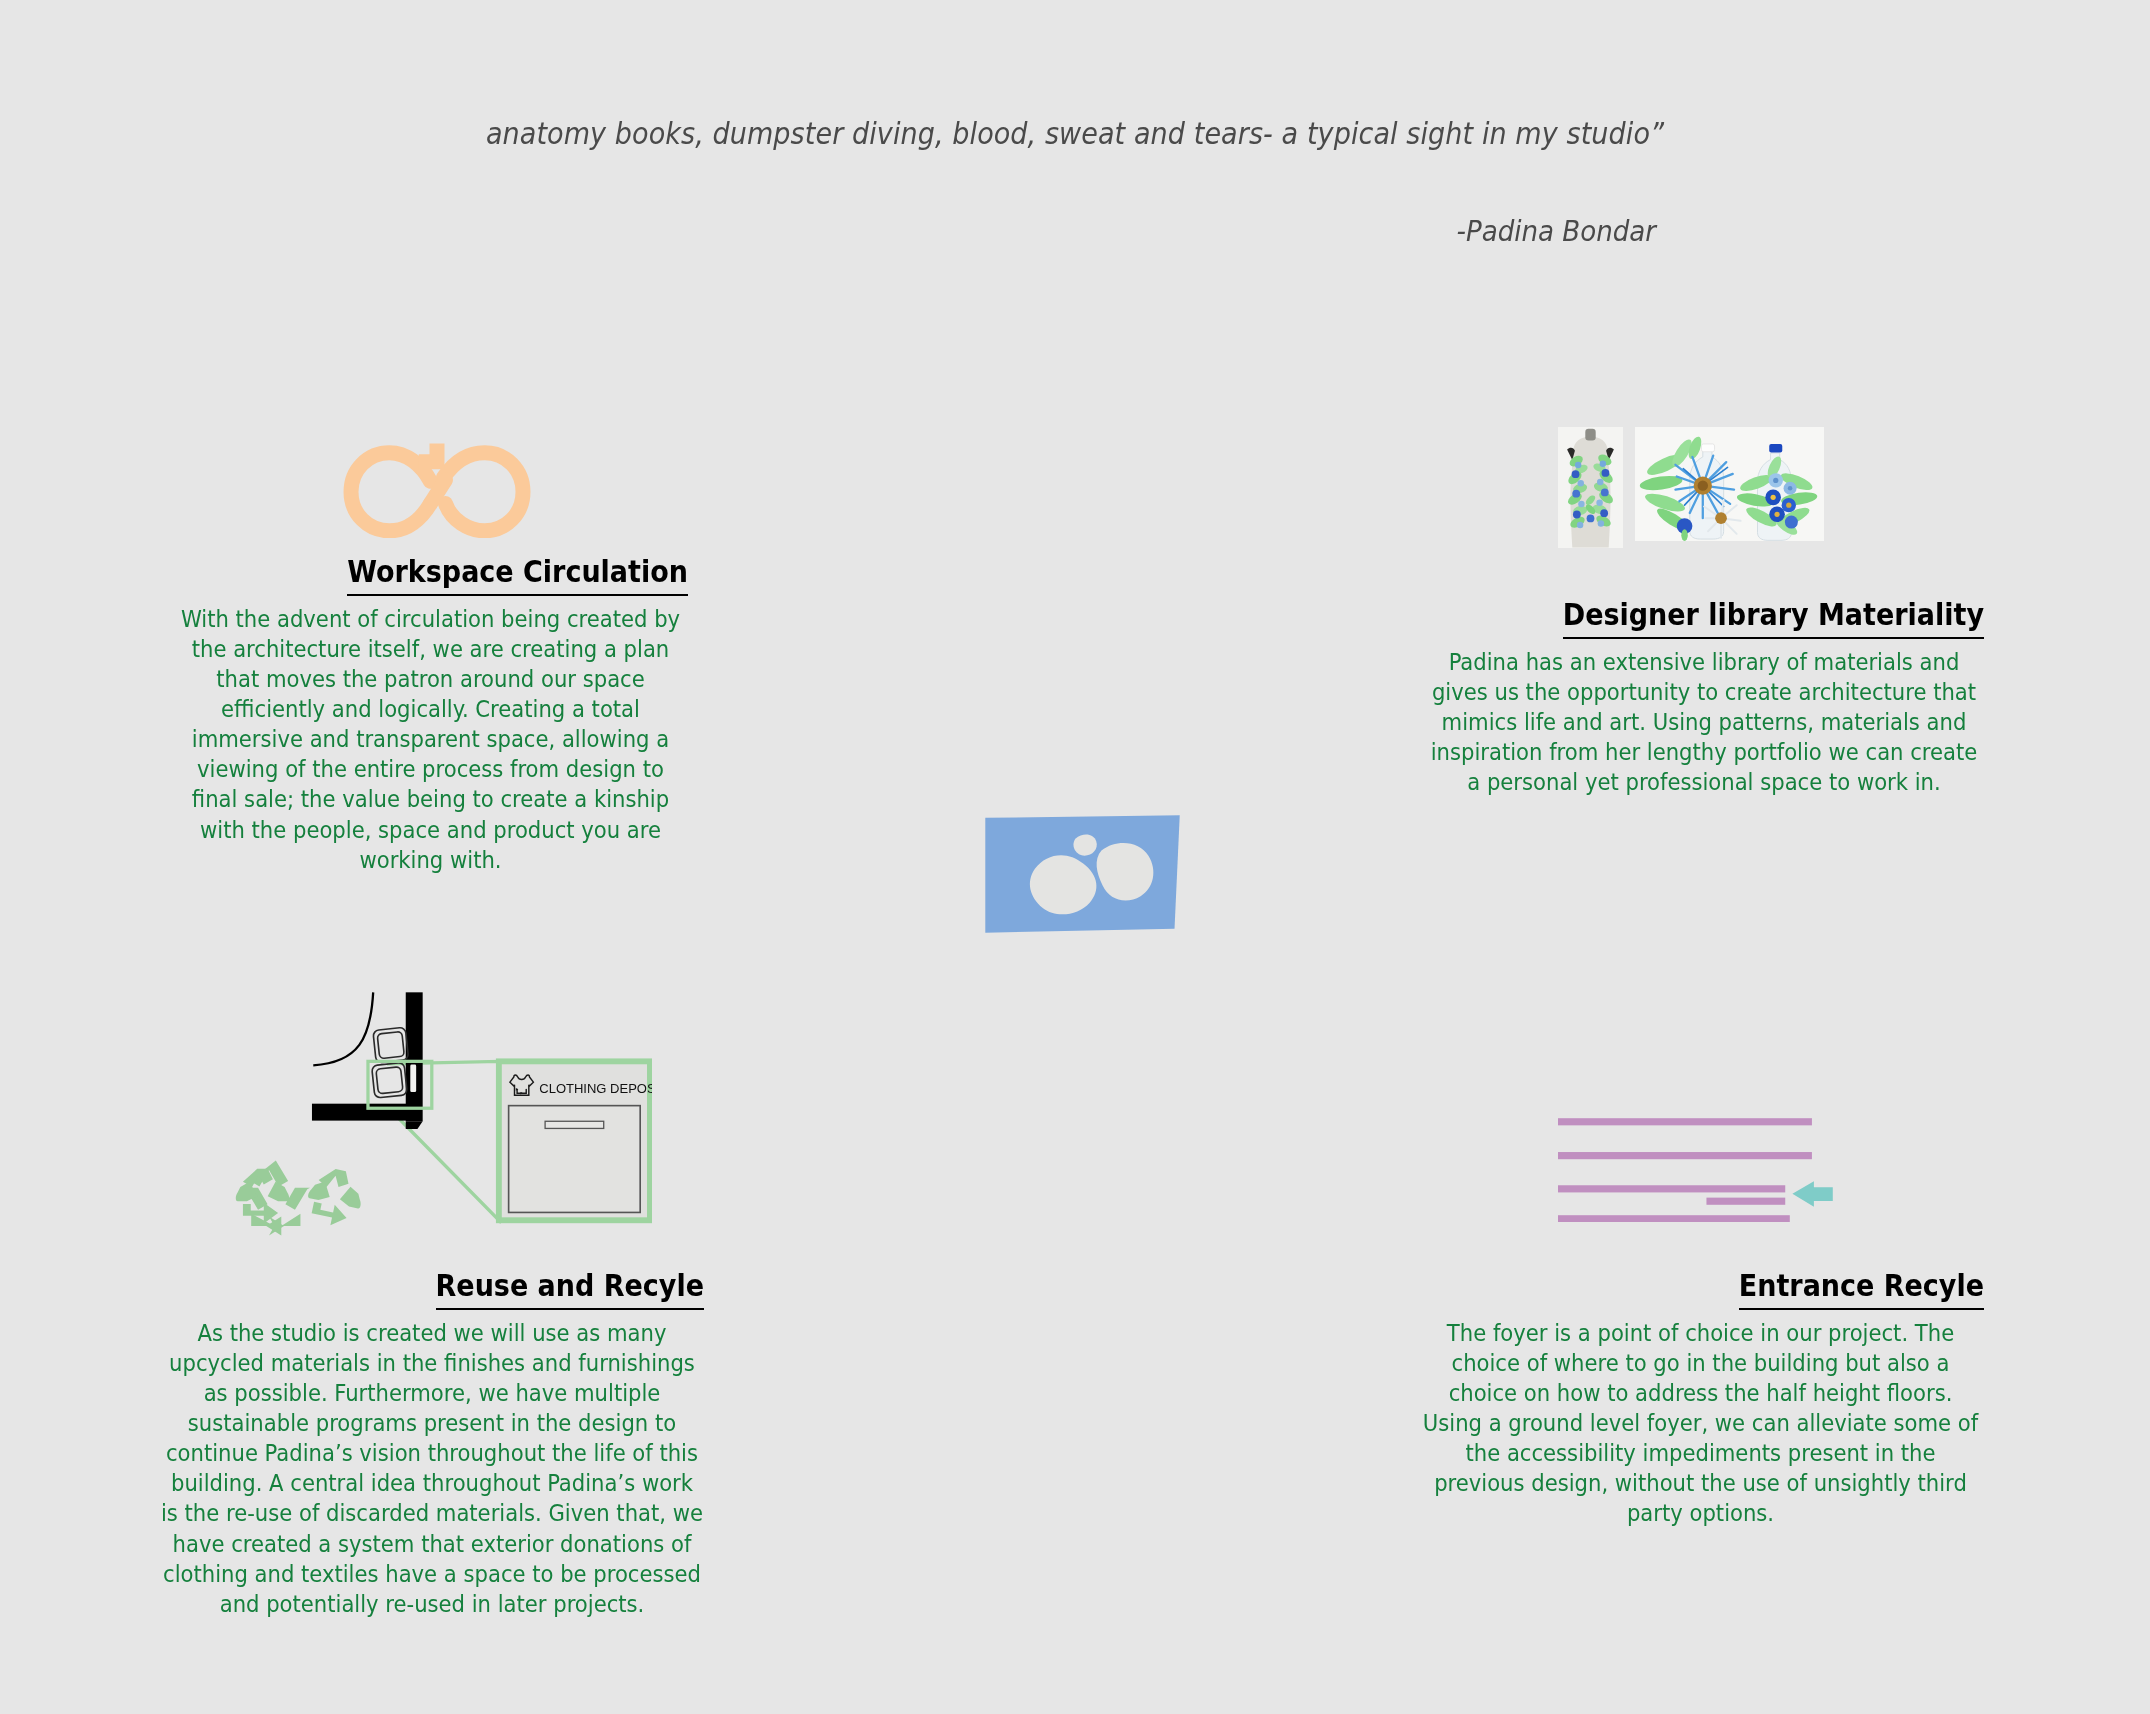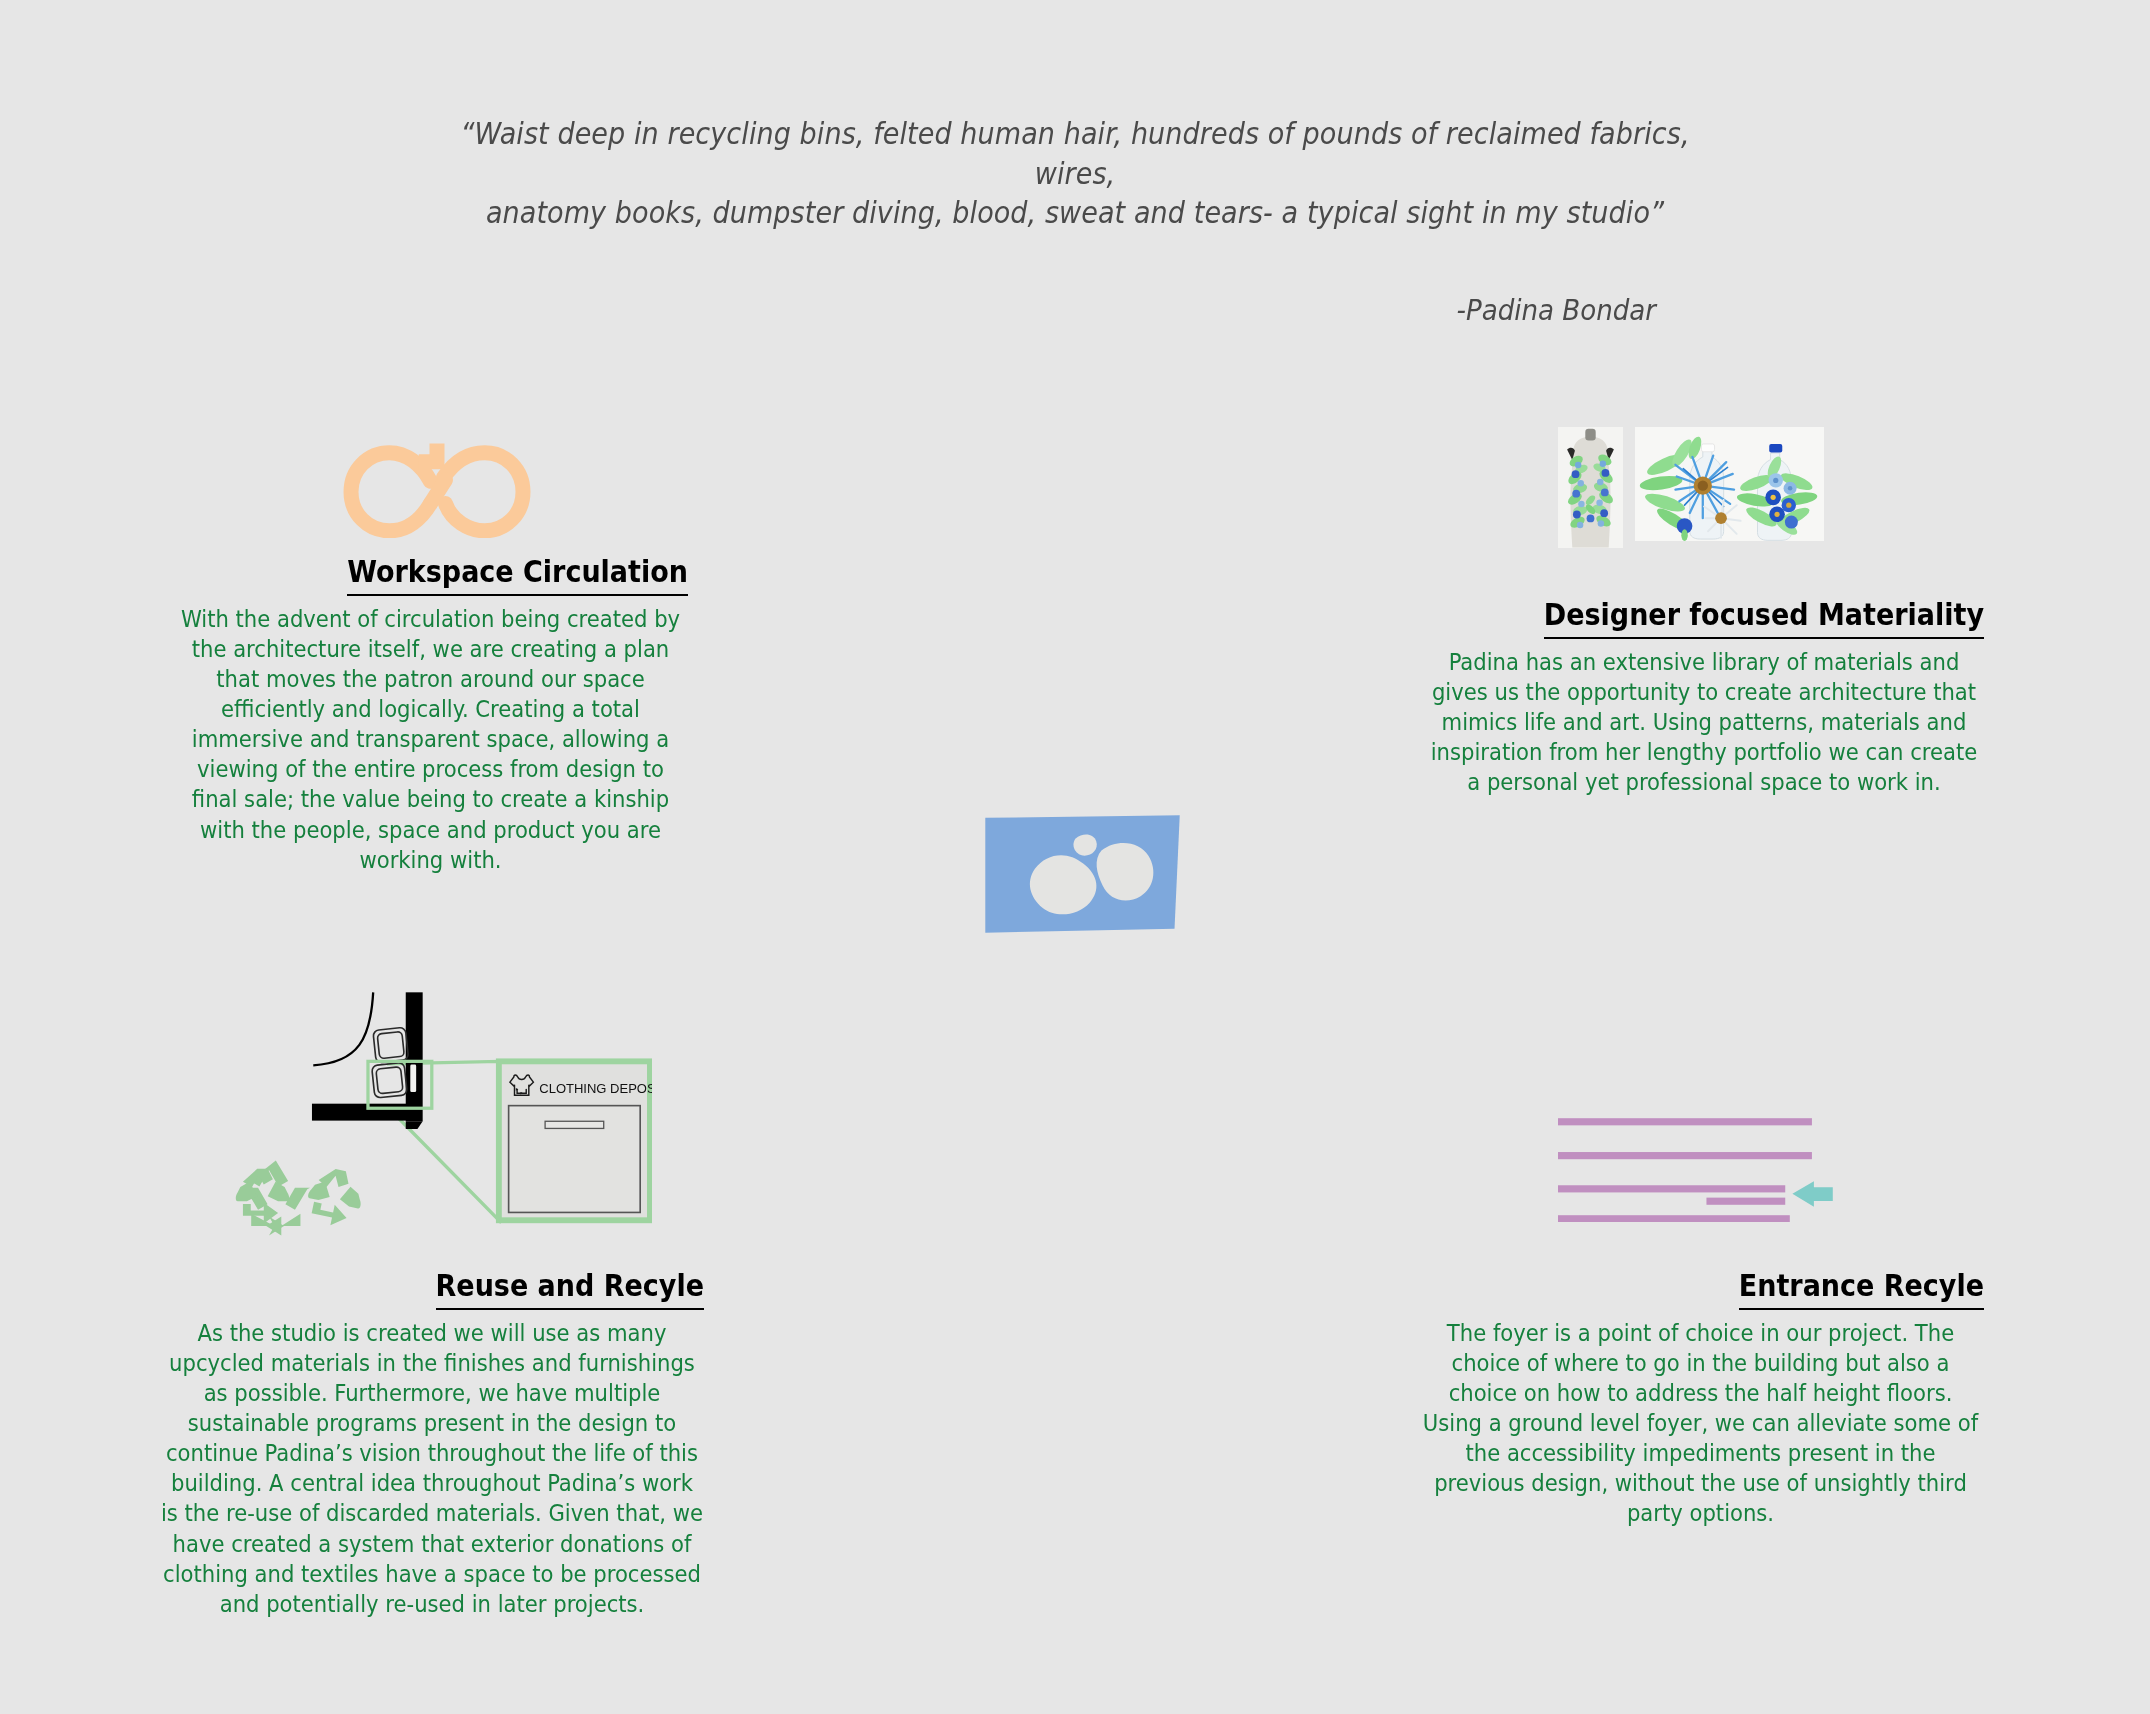--- a/index.html
+++ b/index.html
@@ -126,21 +126,20 @@
     width: 293px;
     height: 108px;
   }
 </style>
 </head>
 <body style="background: rgb(230, 230, 230);">
 
 <div id="board" style="background: rgb(230, 230, 230);">
 
   <div id="quote-block">
-    <div class="quote-text">“Waist deep in recycling bins, felted human hair, hundreds of pounds of reclaimed fabrics, wires,</div>
     <div class="quote-text">anatomy books, dumpster diving, blood, sweat and tears- a typical sight in my studio”</div>
     <div class="quote-attrib">-Padina Bondar</div>
   </div>
 
   <div id="icon-circulation">
     <svg viewBox="0 0 300 175" width="196" height="114">
 
       <path d="M 163 122 C 172 148 199 164 223 164 C 256 164 282 138 282 104
                C 282 70 256 44 223 44 C 196 44 175 60 160 82" fill="none" stroke="#fbca9a" stroke-width="23" stroke-linecap="round"></path>
 
@@ -305,21 +304,21 @@
           <circle cx="236" cy="120" r="4" fill="#d0a840"></circle>
           <circle cx="218" cy="134" r="12" fill="#1f4fc0"></circle>
           <circle cx="218" cy="134" r="4" fill="#e0b040"></circle>
           <circle cx="240" cy="146" r="10" fill="#3f6fd0"></circle>
         </g>
       </svg>
     </div>
   </div>
 
   <div class="section" id="sec-materiality">
-    <div class="sec-title"><span>Designer focused Materiality</span></div>
+    <div class="sec-title"><span>Designer library Materiality</span></div>
     <div class="sec-body">Padina has an extensive library of materials and gives us the opportunity to create architecture that mimics life and art. Using patterns, materials and inspiration from her lengthy portfolio we can create a personal yet professional space to work in.</div>
   </div>
 
   <div id="icon-atrium">
     <svg viewBox="0 0 305 190" width="199" height="124">
 
       <polygon points="2,12 300,8 292,182 2,188" fill="#7ea8dc"></polygon>
 
       <path d="M 78 90 C 96 66 128 62 152 82 C 176 100 178 124 162 142
                C 144 162 110 166 90 150 C 70 134 64 110 78 90 Z" fill="#e4e4e2"></path>

